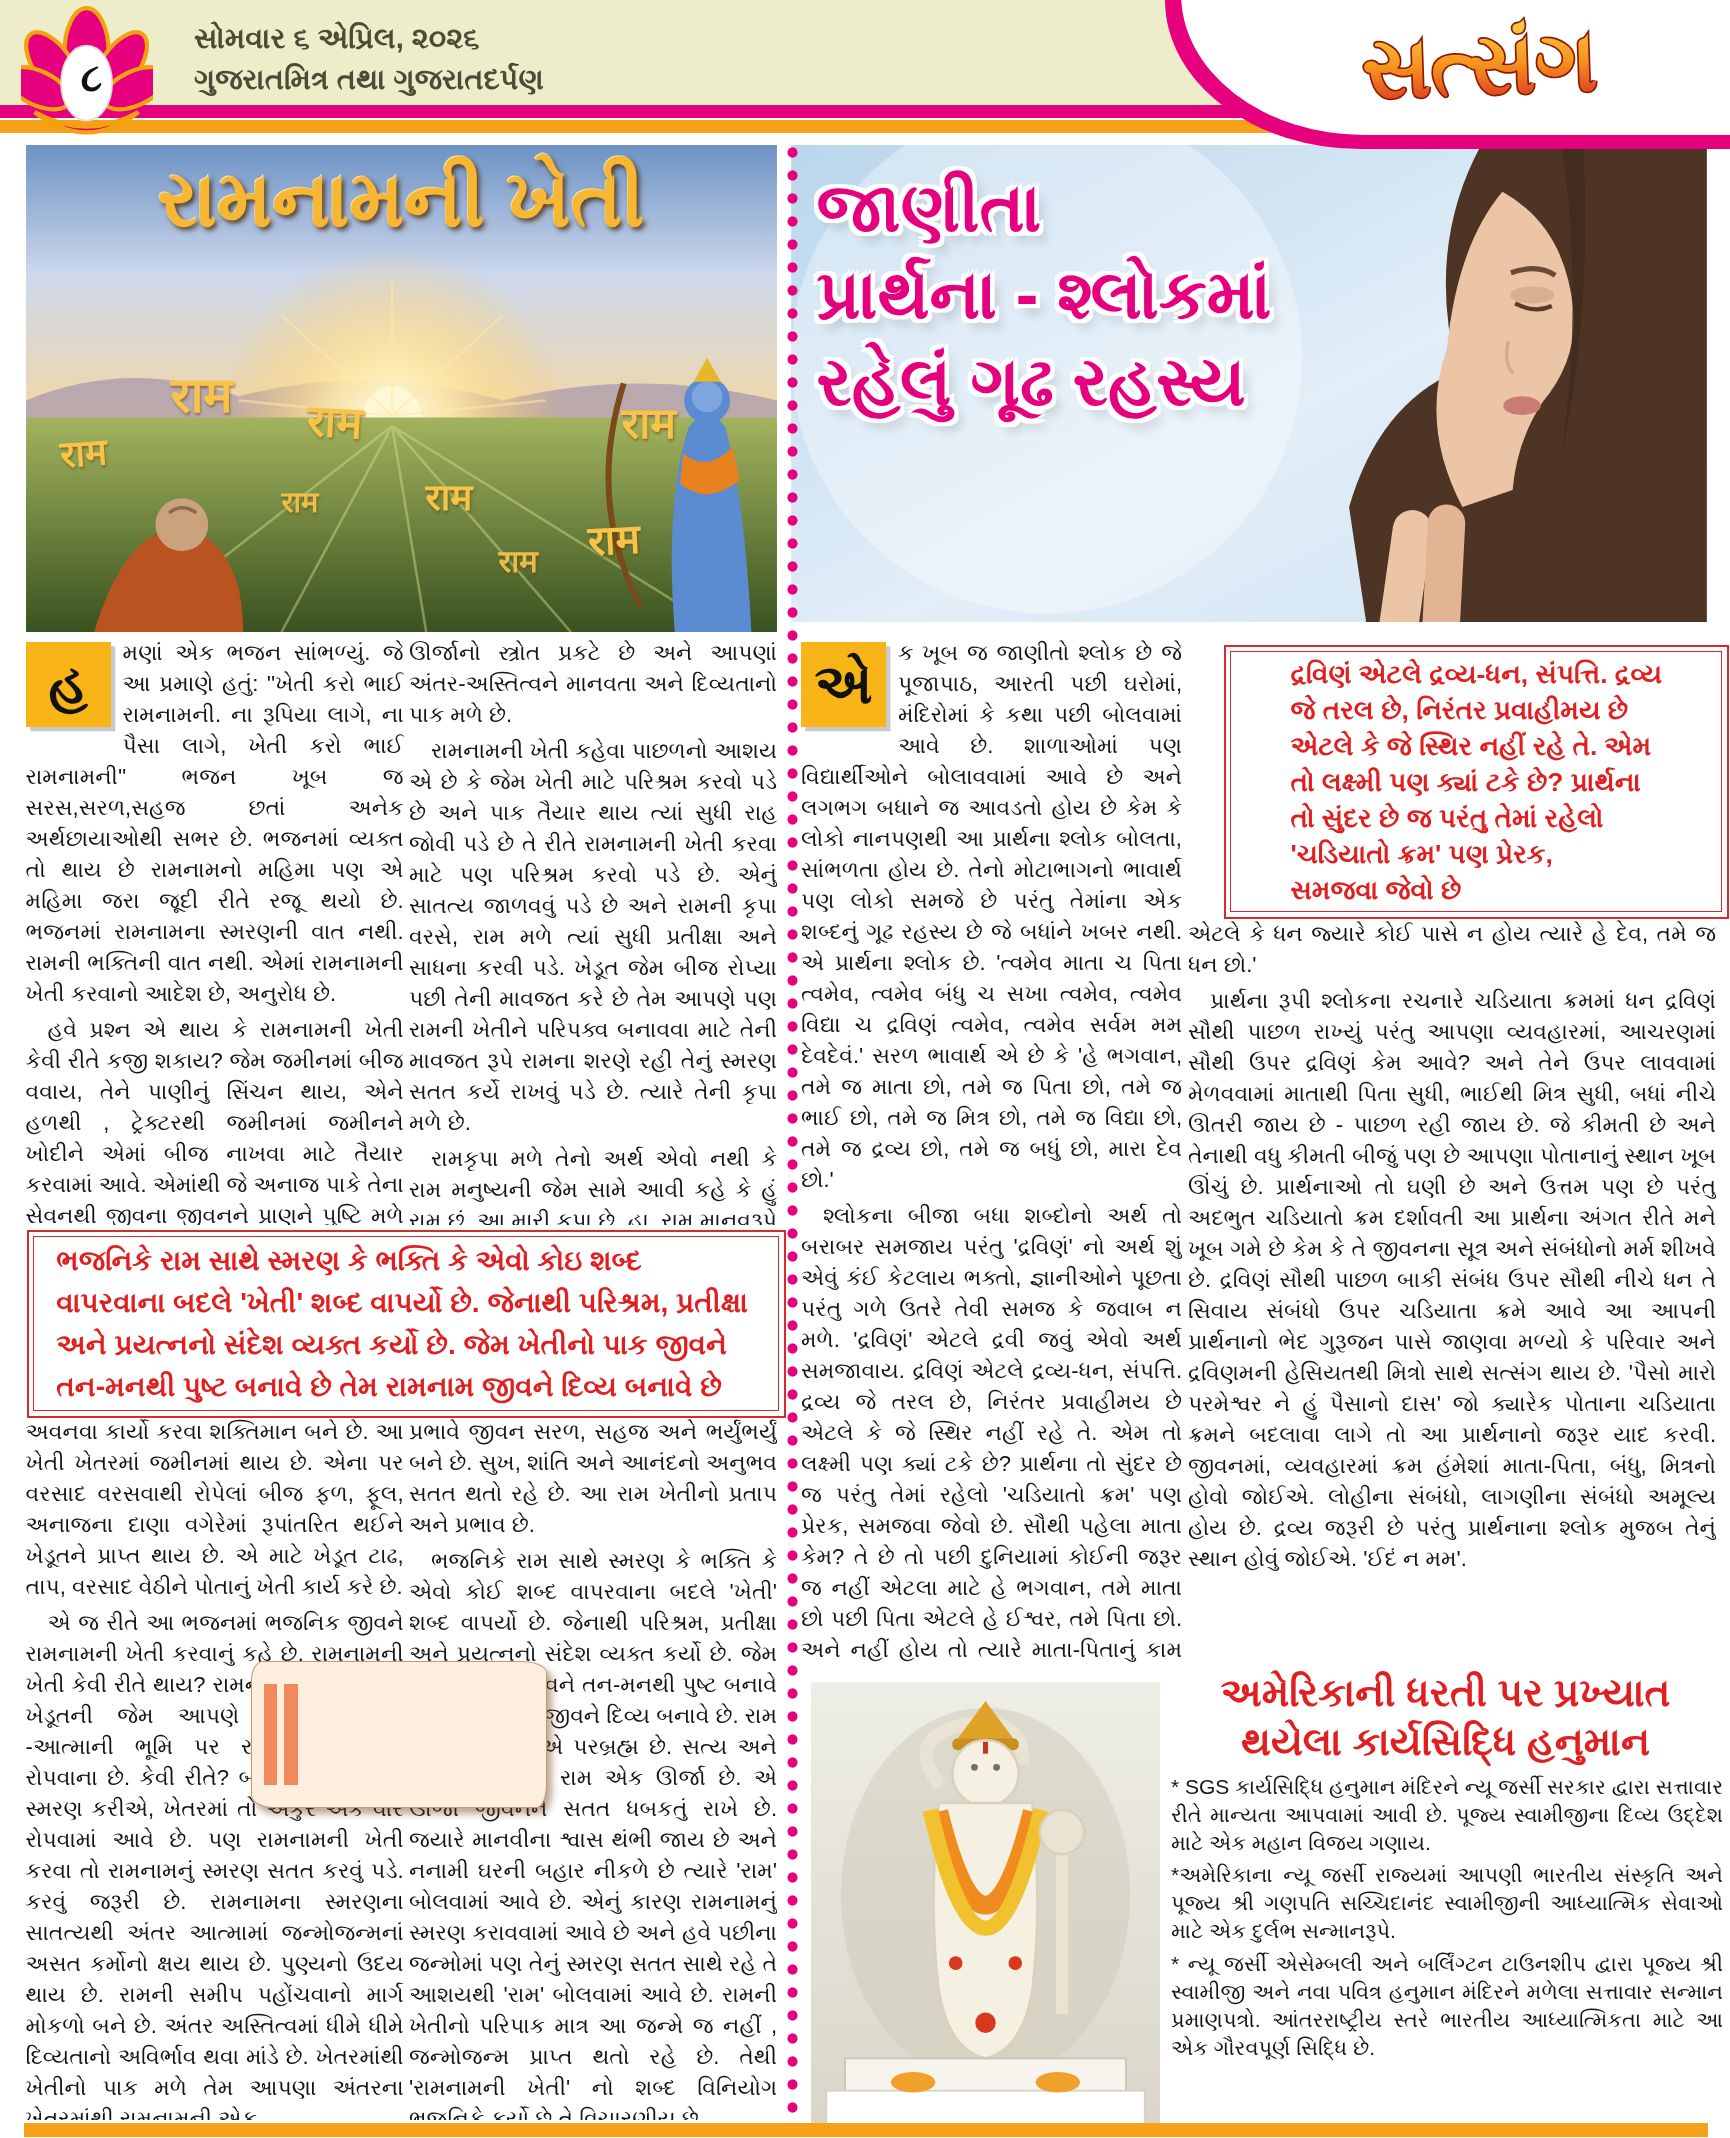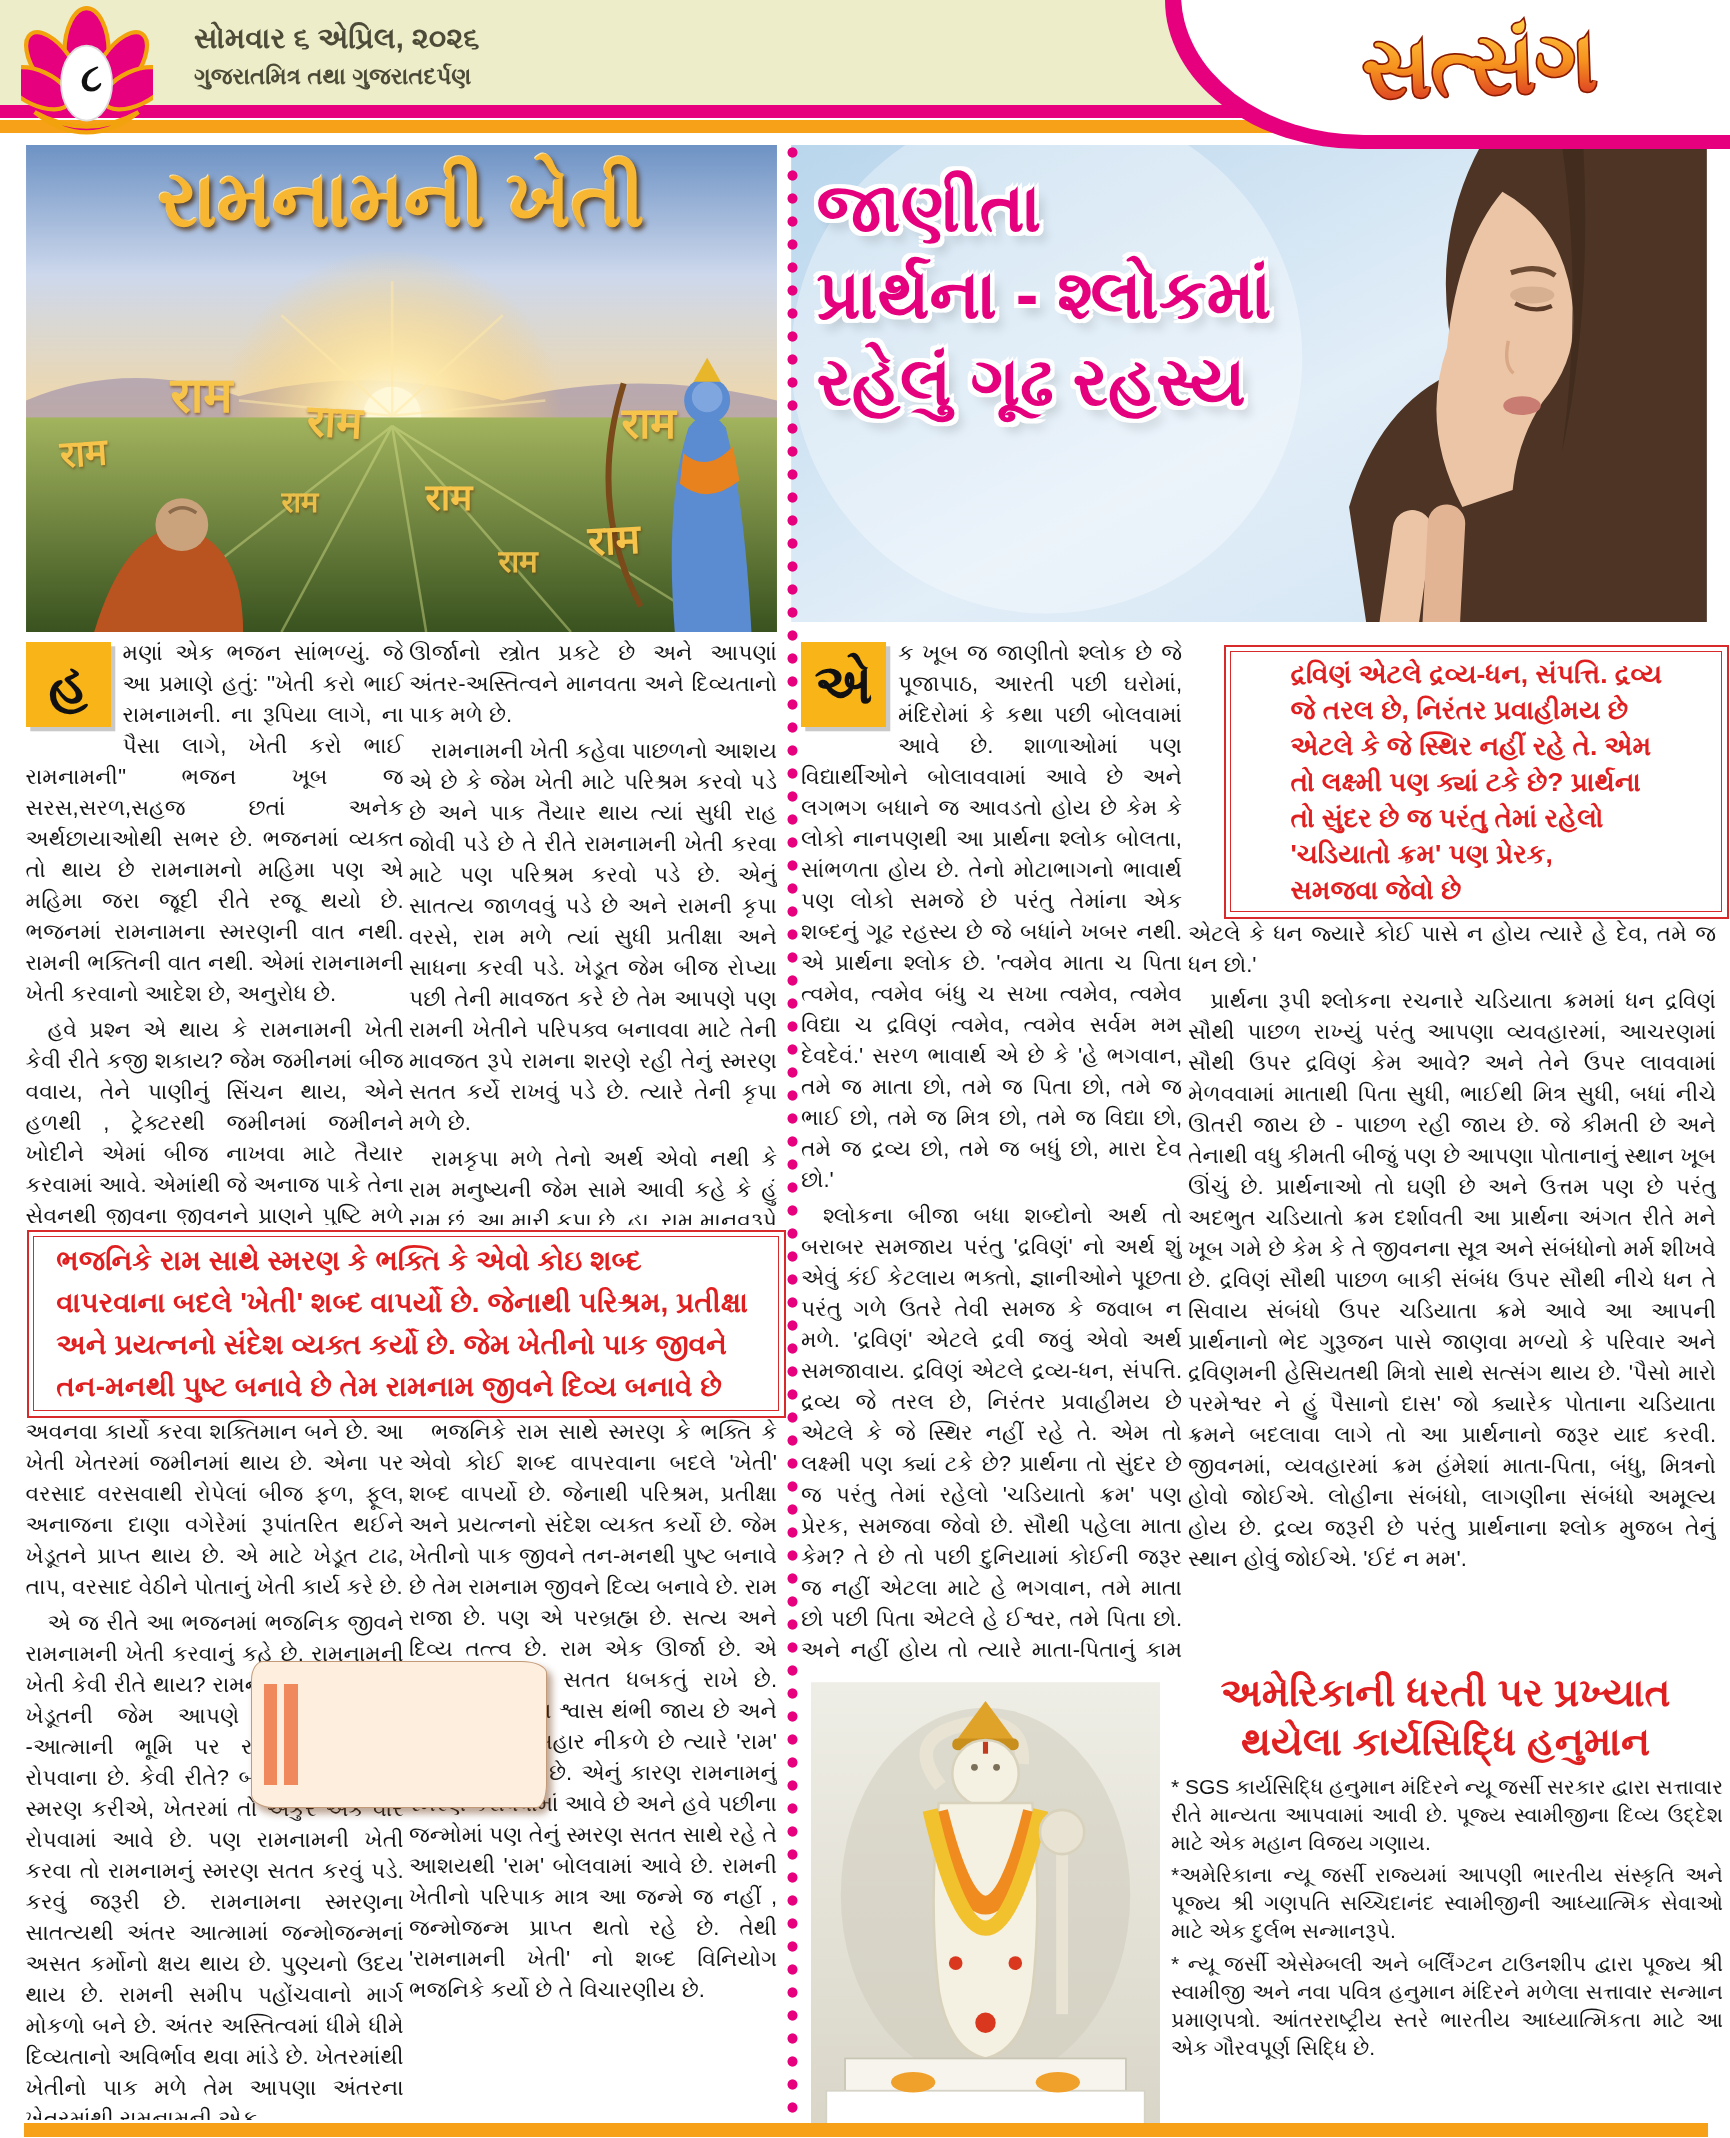--- a/index.html
+++ b/index.html
@@ -5,21 +5,21 @@
   html,body{margin:0;padding:0;background:#fff;}
   .page{position:relative;width:1730px;height:2138px;background:#fff;overflow:hidden;
         font-family:"Liberation Sans","DejaVu Sans",sans-serif;color:#141414;}
   
   .hdr{position:absolute;left:0;top:0;width:1730px;height:105px;background:#edeec9;}
   .stripe-pink{position:absolute;left:0;top:105px;width:1730px;height:12.8px;background:#e6007e;z-index:1;}
   .stripe-orange{position:absolute;left:0;top:120px;width:1730px;height:12.8px;background:#f6a118;z-index:1;}
   .lotus{position:absolute;left:21px;top:3.4px;width:132px;height:138px;z-index:5;}
   .pagenum{position:absolute;left:66px;top:56px;width:51px;text-align:center;font-size:39px;font-weight:bold;color:#111;z-index:6;}
   .dateline1{position:absolute;left:194px;top:22px;font-size:29px;font-weight:bold;color:#4e4a38;z-index:2;}
-  .dateline2{position:absolute;left:194px;top:63px;font-size:23px;font-weight:bold;color:#4e4a38;z-index:2;}
+  .dateline2{position:absolute;left:194px;top:63px;font-size:29px;font-weight:bold;color:#4e4a38;z-index:2;}
   .swoosh-outer{position:absolute;left:1165px;top:-32px;width:596px;height:181px;background:#e6007e;
                 border-bottom-left-radius:196px 149px;z-index:2;}
   .swoosh-inner{position:absolute;left:1181px;top:-46px;width:596px;height:181px;background:#fff;
                 border-bottom-left-radius:183px 141px;z-index:2;}
   .masthead{position:absolute;left:1248px;top:1.7px;width:464px;height:128px;z-index:4;}
   
   .hero1{position:absolute;left:25.6px;top:145px;width:751px;height:487px;overflow:hidden;}
   .hero1 svg{position:absolute;left:0;top:0;}
   .hero1-title{position:absolute;left:0;top:8.5px;width:100%;text-align:center;font-size:78px;font-weight:bold;
                color:#f7b733;text-shadow:2.6px 3.4px 5.1px rgba(70,35,0,.8), -0.9px -0.9px 0 #fde9b0;z-index:2;}
@@ -233,20 +233,21 @@
 
   <div class="pullbox pullbox1">
     <div class="pullbox-inner">ભજનિકે રામ સાથે સ્મરણ કે ભક્તિ કે એવો કોઇ શબ્દ વાપરવાના બદલે 'ખેતી' શબ્દ વાપર્યો છે. જેનાથી પરિશ્રમ, પ્રતીક્ષા અને પ્રયત્નનો સંદેશ વ્યક્ત કર્યો છે. જેમ ખેતીનો પાક જીવને તન-મનથી પુષ્ટ બનાવે છે તેમ રામનામ જીવને દિવ્ય બનાવે છે</div>
   </div>
 
   <div class="bodycol a1colA2">
     <p>અવનવા કાર્યો કરવા શક્તિમાન બને છે. આ ખેતી ખેતરમાં જમીનમાં થાય છે. એના પર વરસાદ વરસવાથી રોપેલાં બીજ ફળ, ફૂલ, અનાજના દાણા વગેરેમાં રૂપાંતરિત થઈને ખેડૂતને પ્રાપ્ત થાય છે. એ માટે ખેડૂત ટાઢ, તાપ, વરસાદ વેઠીને પોતાનું ખેતી કાર્ય કરે છે.</p>
     <p class="ind">એ જ રીતે આ ભજનમાં ભજનિક જીવને રામનામની ખેતી કરવાનું કહે છે. રામનામની ખેતી કેવી રીતે થાય? રામનામની ખેતી કરવા ખેડૂતની જેમ આપણે આપણાં અંતર -આત્માની ભૂમિ પર રામનામના અંકુર રોપવાના છે. કેવી રીતે? બસ રામનામ જપ, સ્મરણ કરીએ, ખેતરમાં તો અંકુર એક વાર રોપવામાં આવે છે. પણ રામનામની ખેતી કરવા તો રામનામનું સ્મરણ સતત કરવું પડે. કરવું જરૂરી છે. રામનામના સ્મરણના સાતત્યથી અંતર આત્મામાં જન્મોજન્મનાં અસત કર્મોનો ક્ષય થાય છે. પુણ્યનો ઉદય થાય છે. રામની સમીપ પહોંચવાનો માર્ગ મોકળો બને છે. અંતર અસ્તિત્વમાં ધીમે ધીમે દિવ્યતાનો અવિર્ભાવ થવા માંડે છે. ખેતરમાંથી ખેતીનો પાક મળે તેમ આપણા અંતરના ખેતરમાંથી રામનામની એક</p>
   </div>
   <div class="bodycol a1colB2">
+    <p>પ્રભાવે જીવન સરળ, સહજ અને ભર્યુંભર્યું બને છે. સુખ, શાંતિ અને આનંદનો અનુભવ સતત થતો રહે છે. આ રામ ખેતીનો પ્રતાપ અને પ્રભાવ છે.</p>
     <p class="ind">ભજનિકે રામ સાથે સ્મરણ કે ભક્તિ કે એવો કોઈ શબ્દ વાપરવાના બદલે 'ખેતી' શબ્દ વાપર્યો છે. જેનાથી પરિશ્રમ, પ્રતીક્ષા અને પ્રયત્નનો સંદેશ વ્યક્ત કર્યો છે. જેમ ખેતીનો પાક જીવને તન-મનથી પુષ્ટ બનાવે છે તેમ રામનામ જીવને દિવ્ય બનાવે છે. રામ રાજા છે. પણ એ પરબ્રહ્મ છે. સત્ય અને દિવ્ય તત્ત્વ છે. રામ એક ઊર્જા છે. એ ઊર્જા જીવનને સતત ધબકતું રાખે છે. જયારે માનવીના શ્વાસ થંભી જાય છે અને નનામી ઘરની બહાર નીકળે છે ત્યારે 'રામ' બોલવામાં આવે છે. એનું કારણ રામનામનું સ્મરણ કરાવવામાં આવે છે અને હવે પછીના જન્મોમાં પણ તેનું સ્મરણ સતત સાથે રહે તે આશયથી 'રામ' બોલવામાં આવે છે. રામની ખેતીનો પરિપાક માત્ર આ જન્મે જ નહીં , જન્મોજન્મ પ્રાપ્ત થતો રહે છે. તેથી 'રામનામની ખેતી' નો શબ્દ વિનિયોગ ભજનિકે કર્યો છે તે વિચારણીય છે.</p>
   </div>
 
   <div class="authorbox authorbox1">
     <div class="abar"></div>
   </div>
 
   <div class="pullbox pullbox2">
     <div class="pullbox-inner">દ્રવિણં એટલે દ્રવ્ય-ધન, સંપત્તિ. દ્રવ્ય
 જે તરલ છે, નિરંતર પ્રવાહીમય છે

